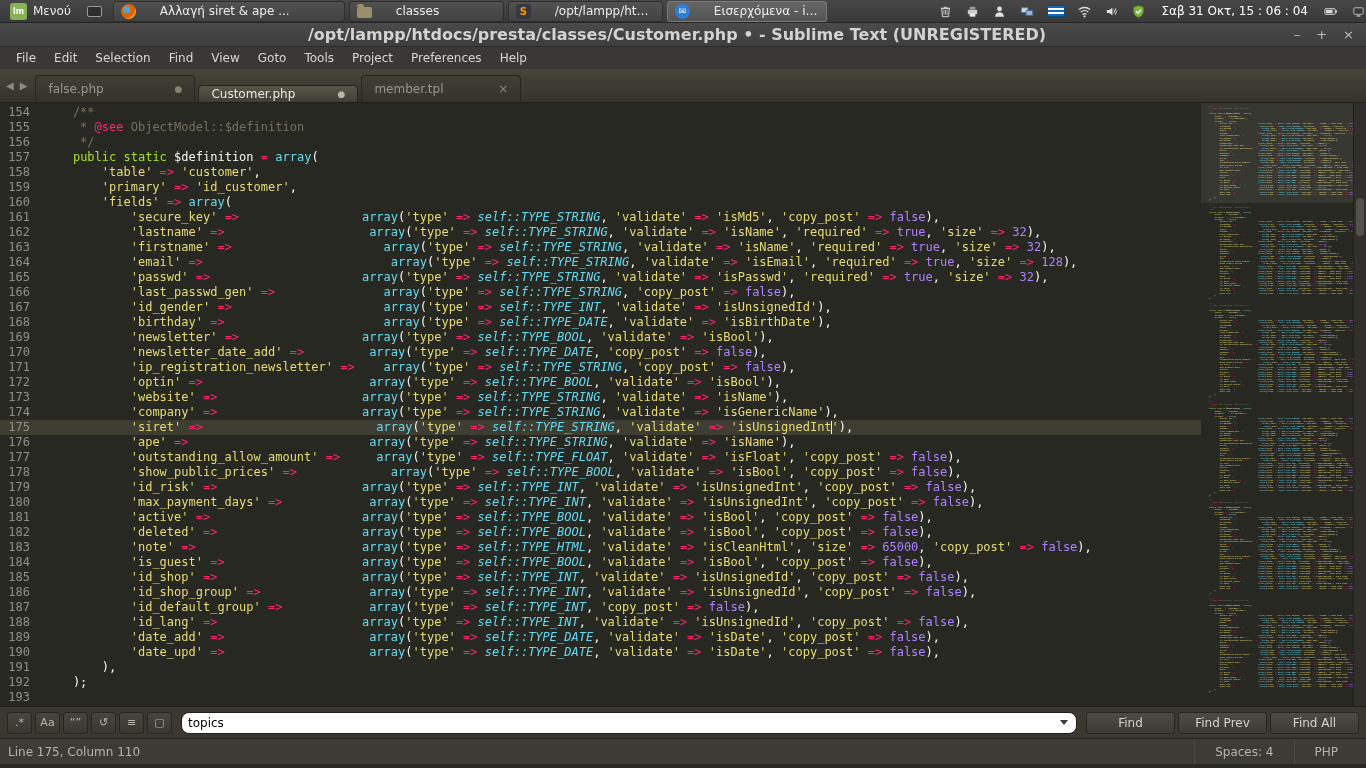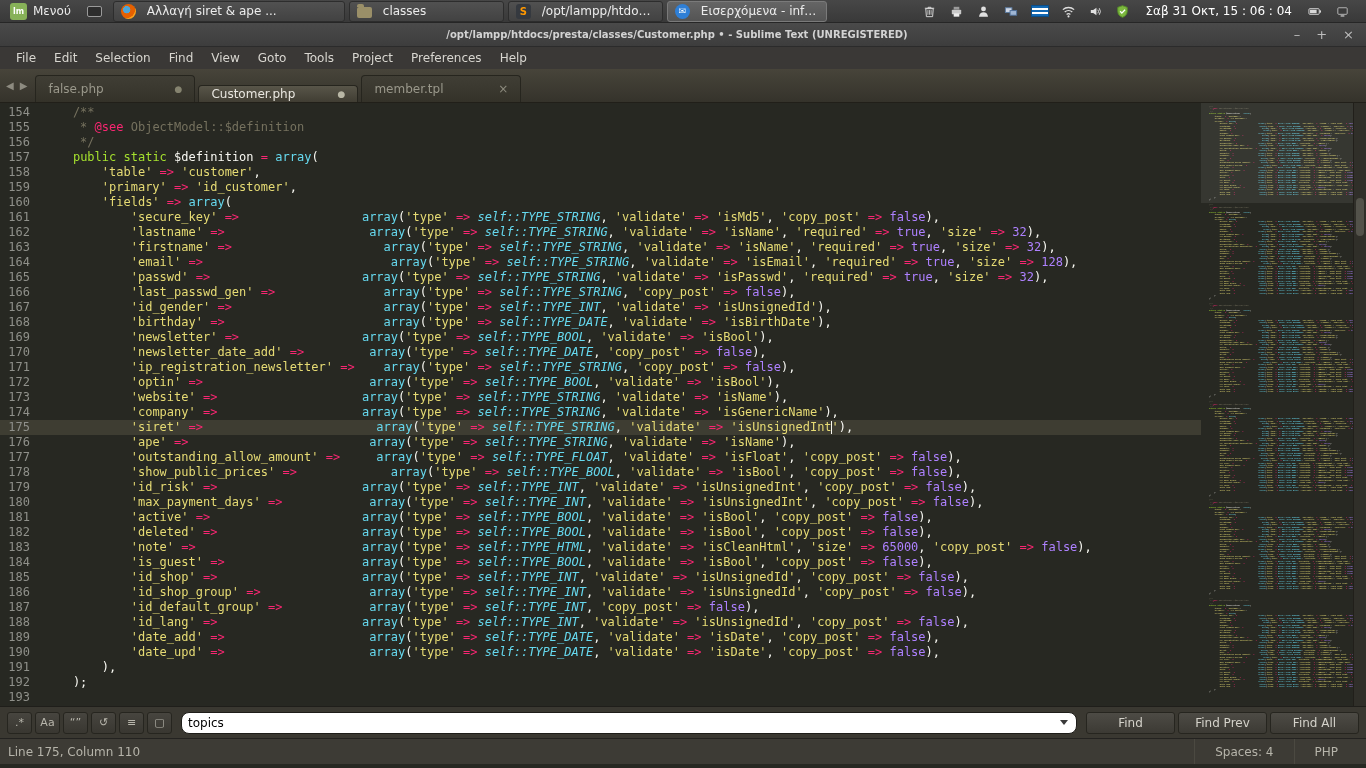--- a/index.html
+++ b/index.html
@@ -6,40 +6,40 @@
   html,body{width:1366px;height:768px;overflow:hidden;background:#272822;font-family:"DejaVu Sans",sans-serif}
 
   
   .desktop-panel{height:23px;display:flex;align-items:center;background:linear-gradient(#474747,#393939);border-bottom:1px solid #262626;color:#e8e8e8;font-size:12px}
   .menu-button{display:flex;align-items:center;gap:6px;padding:0 10px;height:100%}
   .mint-logo{width:17px;height:17px;background:#87b158;border-radius:3px;color:#fff;font-size:8px;font-weight:bold;display:flex;align-items:center;justify-content:center}
   .mint-logo::after{content:"lm"}
   .launcher{width:28px;height:100%;display:flex;align-items:center;justify-content:center}
   .screen-icon{width:15px;height:11px;background:#2d2d2d;border:1px solid #9a9a9a;border-radius:2px}
   .task-buttons{display:flex;gap:4px;align-items:center;padding-left:4px}
-  .task-btn{height:21px;display:flex;align-items:center;gap:11px;padding:0 7px;background:linear-gradient(#515151,#424242);border:1px solid #2d2d2d;border-radius:3px;color:#ececec;overflow:hidden;white-space:nowrap}
+  .task-btn{height:21px;display:flex;align-items:center;gap:24px;padding:0 7px;background:linear-gradient(#515151,#424242);border:1px solid #2d2d2d;border-radius:3px;color:#ececec;overflow:hidden;white-space:nowrap}
   .task-btn .lbl{overflow:hidden;text-overflow:ellipsis;flex:1}
   .task-btn.active{background:linear-gradient(#656565,#545454);border-color:#7a7a7a}
   .tb-w1{width:232px}.tb-w2{width:155px}.tb-w3{width:155px}.tb-w4{width:160px}
   .ic-firefox{width:15px;height:15px;border-radius:50%;background:radial-gradient(circle at 38% 38%,#4fa6d8 0 26%,#e66000 30% 62%,#f9a01b 64% 100%);flex:0 0 auto}
   .ic-folder{width:15px;height:11px;background:#9a8f68;border-radius:2px;position:relative;margin-top:2px;flex:0 0 auto}
   .ic-folder::before{content:"";position:absolute;top:-3px;left:0;width:7px;height:3px;background:#9a8f68;border-radius:2px 2px 0 0}
   .ic-sublime{width:15px;height:15px;border-radius:3px;background:#35393f;color:#ff9800;font-size:10px;font-weight:bold;display:flex;align-items:center;justify-content:center;flex:0 0 auto}
   .ic-sublime::after{content:"S"}
   .ic-mail{width:15px;height:15px;border-radius:50%;background:#2f7fd6;color:#fff;font-size:9px;display:flex;align-items:center;justify-content:center;flex:0 0 auto}
   .ic-mail::after{content:"✉"}
-  .tray{margin-left:auto;display:flex;align-items:center;gap:12px;padding-right:16px;height:100%}
+  .tray{margin-left:auto;display:flex;align-items:center;gap:12px;padding-right:0;height:100%}
   .tray svg{display:block}
   .flag{width:18px;height:12px;background:repeating-linear-gradient(180deg,#1268b3 0 2px,#ffffff 2px 4px);border:1px solid #0d4d86}
   .clock{color:#fff;white-space:nowrap;padding:0 3px}
 
   
   .st-window{height:741px;display:flex;flex-direction:column;background:#272822}
   .titlebar{height:24px;background:linear-gradient(#4a4a4a,#3d3d3d);border-bottom:1px solid #2b2b2b;display:flex;align-items:center;position:relative}
-  .title-text{position:absolute;left:0;right:12px;text-align:center;font-size:10px;font-weight:bold;color:#d3d3d3}
+  .title-text{position:absolute;left:0;right:12px;text-align:center;font-size:16px;font-weight:bold;color:#d3d3d3}
   .win-controls{margin-left:auto;display:flex;gap:16px;padding-right:12px;color:#bdbdbd;font-size:13px;z-index:2}
   .win-controls span{cursor:default}
   .menubar{height:22px;background:#3a3836;display:flex;align-items:center;padding-left:8px;gap:2px;font-size:12px;color:#d8d6d0}
   .menu-item{padding:2px 8px}
   .tabstrip{height:34px;background:linear-gradient(#47443a,#35332b);border-bottom:1px solid #211f19;display:flex;align-items:flex-end;padding-left:2px}
   .nav-arrows{display:flex;gap:6px;align-self:center;color:#8d8b80;font-size:10px;padding:0 8px 0 4px}
   .tab{height:27px;display:flex;align-items:center;justify-content:space-between;gap:8px;padding:0 12px;font-size:12px;color:#9a988b;background:linear-gradient(#403e35,#343229);border:1px solid #26251e;border-bottom:none;border-radius:4px 4px 0 0;margin-right:3px;width:160px}
   .tab.active{background:linear-gradient(#585549,#403d33);color:#e9e7e0;height:17px}
   .tab .ind{font-size:9px;color:#85836f}
   .tab.active .ind{color:#b9b7a5}

